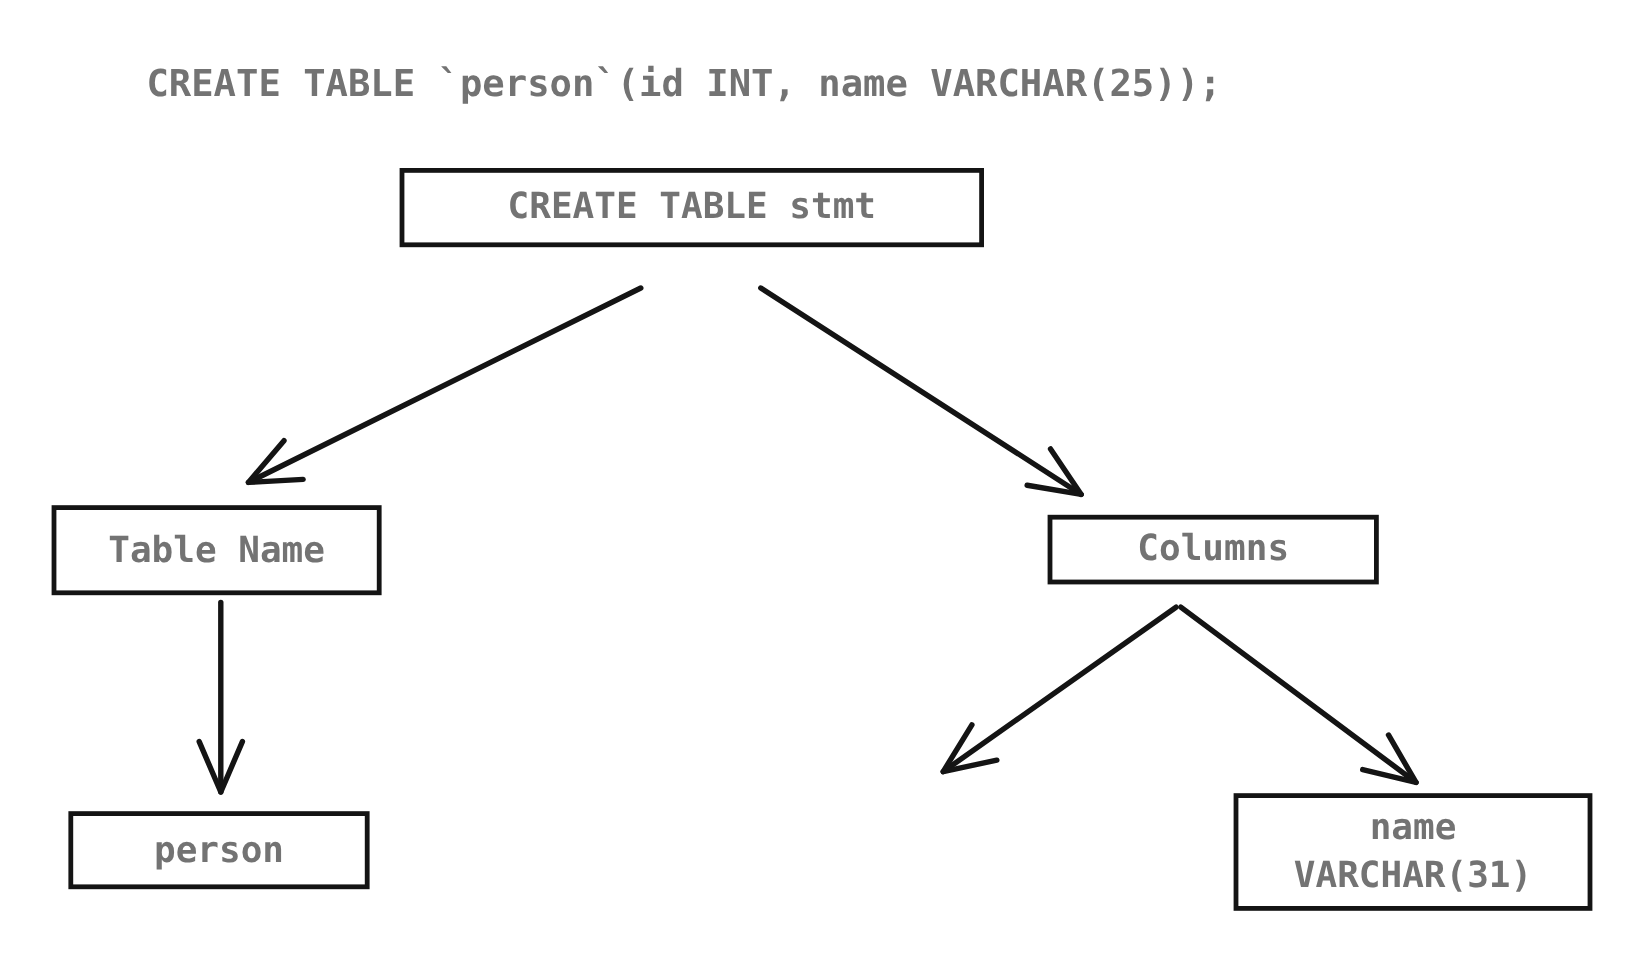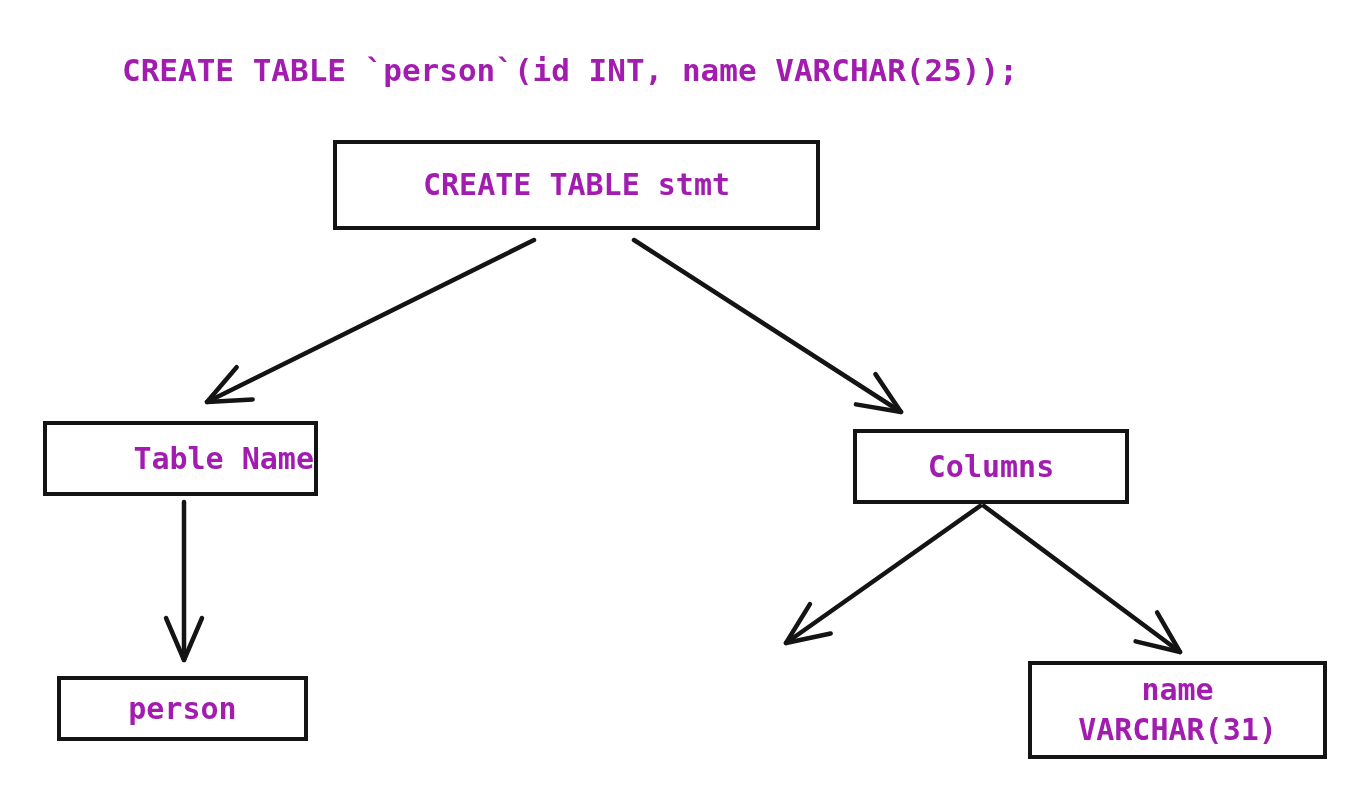--- a/index.html
+++ b/index.html
@@ -6,21 +6,21 @@
     margin: 0;
     padding: 0;
     background: #ffffff;
   }
   .canvas {
     position: relative;
     width: 1362px;
     height: 804px;
     background: #ffffff;
     font-family: "DejaVu Sans Mono", "Liberation Mono", monospace;
-    color: #a21caf;
+    color: #737373;
     overflow: hidden;
   }
   .stmt {
     position: absolute;
     left: 122px;
     top: 52px;
     font-size: 31px;
     font-weight: bold;
     letter-spacing: 0px;
     white-space: pre;
@@ -45,24 +45,24 @@
     display: flex;
     flex-direction: column;
     align-items: center;
     justify-content: center;
     text-align: center;
     font-size: 30px;
     font-weight: bold;
     line-height: 40px;
     white-space: pre;
   }
-  .node-root       { left: 333px; top: 140px; width: 487px; height: 90px; }
-  .node-table-name { left:  43px; top: 421px; width: 275px; height: 75px; align-items: flex-end; }
+  .node-root       { left: 333px; top: 140px; width: 487px; height: 66px; }
+  .node-table-name { left:  43px; top: 421px; width: 275px; height: 75px; }
   .node-person     { left:  57px; top: 676px; width: 251px; height: 65px; }
-  .node-columns    { left: 853px; top: 429px; width: 276px; height: 75px; }
+  .node-columns    { left: 873px; top: 429px; width: 276px; height: 58px; }
   .node-id         { left: 637px; top: 667px; width: 251px; height: 100px; }
   .node-name       { left: 1028px; top: 661px; width: 299px; height: 98px; justify-content: center; }
 </style>
 </head>
 <body>
 
 <div class="canvas">
 
   <div class="stmt">CREATE TABLE `person`(id INT, name VARCHAR(25));</div>
 

